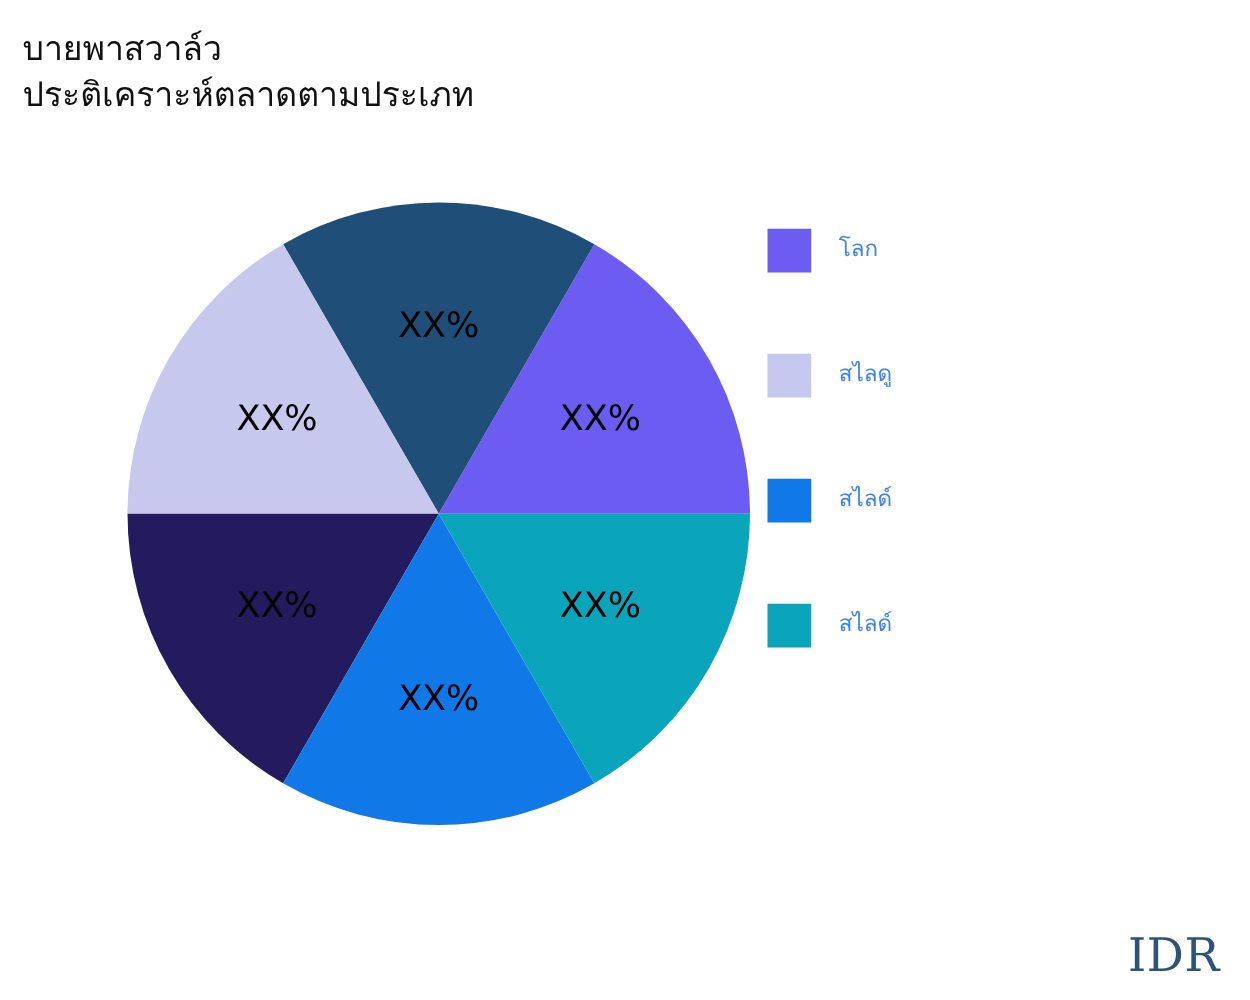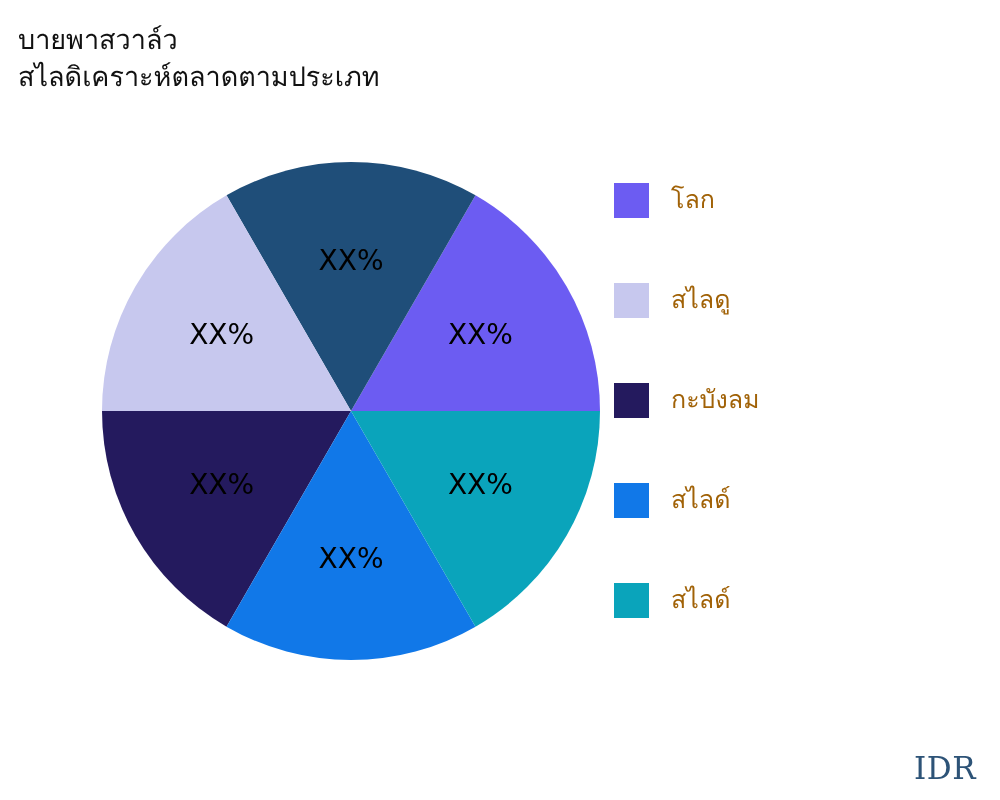--- a/index.html
+++ b/index.html
@@ -70,45 +70,45 @@
     align-items: center;
     height: 100px;
   }
   .legend-swatch {
     width: 35px;
     height: 35px;
     flex: 0 0 35px;
   }
   .legend-label {
     margin-left: 22px;
-    font-size: 25px;
-    color: #a16207;
+    font-size: 18px;
+    color: #3b82f6;
     white-space: nowrap;
     line-height: 1.1;
   }
 
   
   .watermark {
     position: absolute;
     right: 24px;
     bottom: 14px;
     font-family: "DejaVu Serif", "Liberation Serif", serif;
-    font-size: 31px;
+    font-size: 37px;
     letter-spacing: 0.5px;
     color: #2d5377;
   }
 </style>
 </head>
 <body>
 
 <div id="chart-root">
 
   <div class="title-block">
     <div class="title-line">บายพาสวาล์ว</div>
-    <div class="title-line">สไลดิเคราะห์ตลาดตามประเภท</div>
+    <div class="title-line">ประติเคราะห์ตลาดตามประเภท</div>
   </div>
 
   <div class="pie-area">
     <svg class="pie-svg" id="pie-svg" width="700" height="800" viewBox="0 0 700 800">
         <path d="M 351 411 L 600 411 A 249 249 0 0 0 475.5 195.3596744576748 Z" fill="#6c5cf2"></path>
         <path d="M 351 411 L 475.5 195.3596744576748 A 249 249 0 0 0 226.50000000000006 195.35967445767477 Z" fill="#1f4e79"></path>
         <path d="M 351 411 L 226.50000000000006 195.35967445767477 A 249 249 0 0 0 102 410.99999999999994 Z" fill="#c7c8ee"></path>
         <path d="M 351 411 L 102 410.99999999999994 A 249 249 0 0 0 226.4999999999999 626.6403255423252 Z" fill="#241a5e"></path>
         <path d="M 351 411 L 226.4999999999999 626.6403255423252 A 249 249 0 0 0 475.5 626.6403255423252 Z" fill="#1178e8"></path>
         <path d="M 351 411 L 475.5 626.6403255423252 A 249 249 0 0 0 600 411.00000000000006 Z" fill="#0aa4bb"></path>
@@ -124,24 +124,20 @@
   <div class="legend" id="legend">
       <div class="legend-item">
         <div class="legend-swatch" style="background: rgb(108, 92, 242);"></div>
         <div class="legend-label">โลก</div>
       </div>
       <div class="legend-item">
         <div class="legend-swatch" style="background: rgb(199, 200, 238);"></div>
         <div class="legend-label">สไลดู</div>
       </div>
       <div class="legend-item">
-        <div class="legend-swatch" style="background: rgb(36, 26, 94);"></div>
-        <div class="legend-label">กะบังลม</div>
-      </div>
-      <div class="legend-item">
         <div class="legend-swatch" style="background: rgb(17, 120, 232);"></div>
         <div class="legend-label">สไลด์</div>
       </div>
       <div class="legend-item">
         <div class="legend-swatch" style="background: rgb(10, 164, 187);"></div>
         <div class="legend-label">สไลด์</div>
       </div>
     </div>
 
   <div class="watermark">IDR</div>

